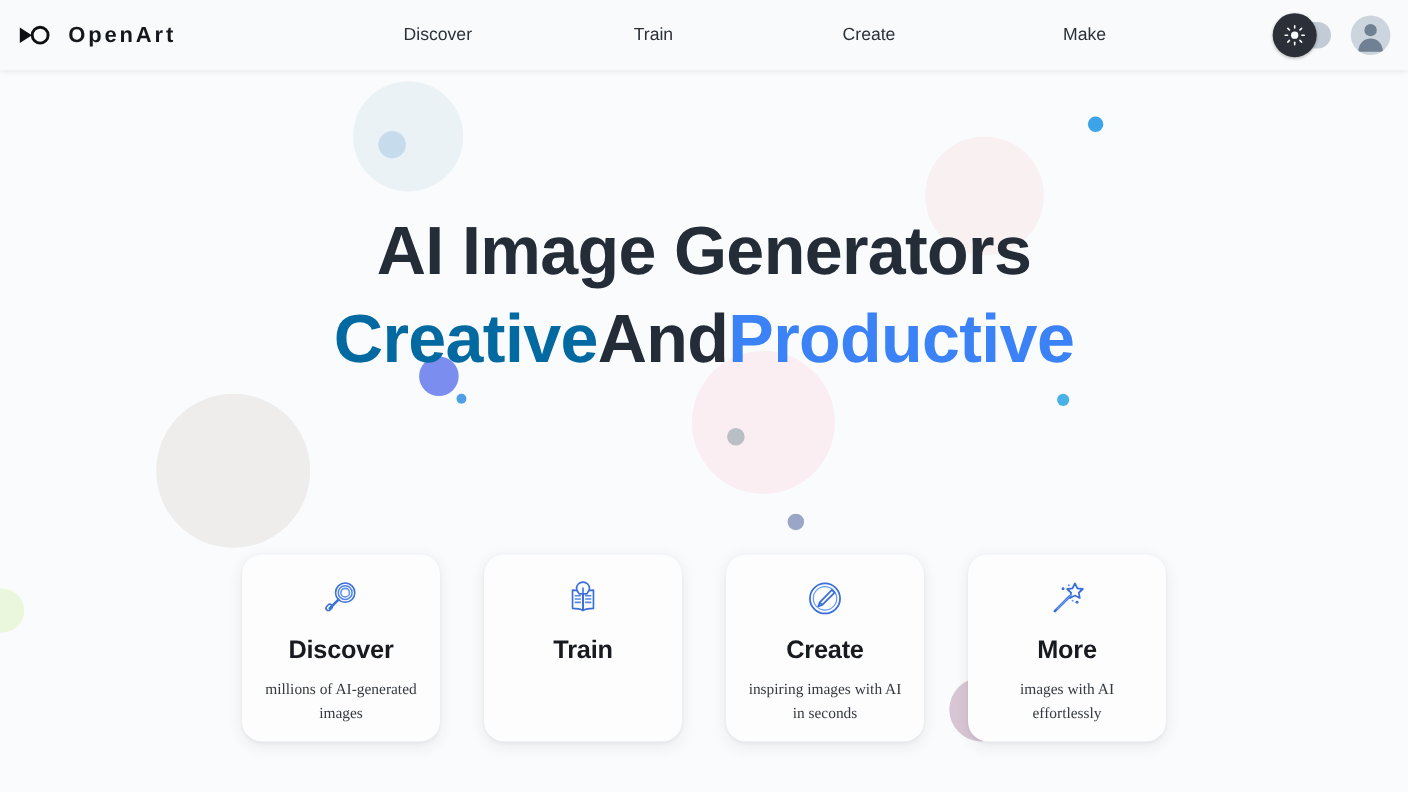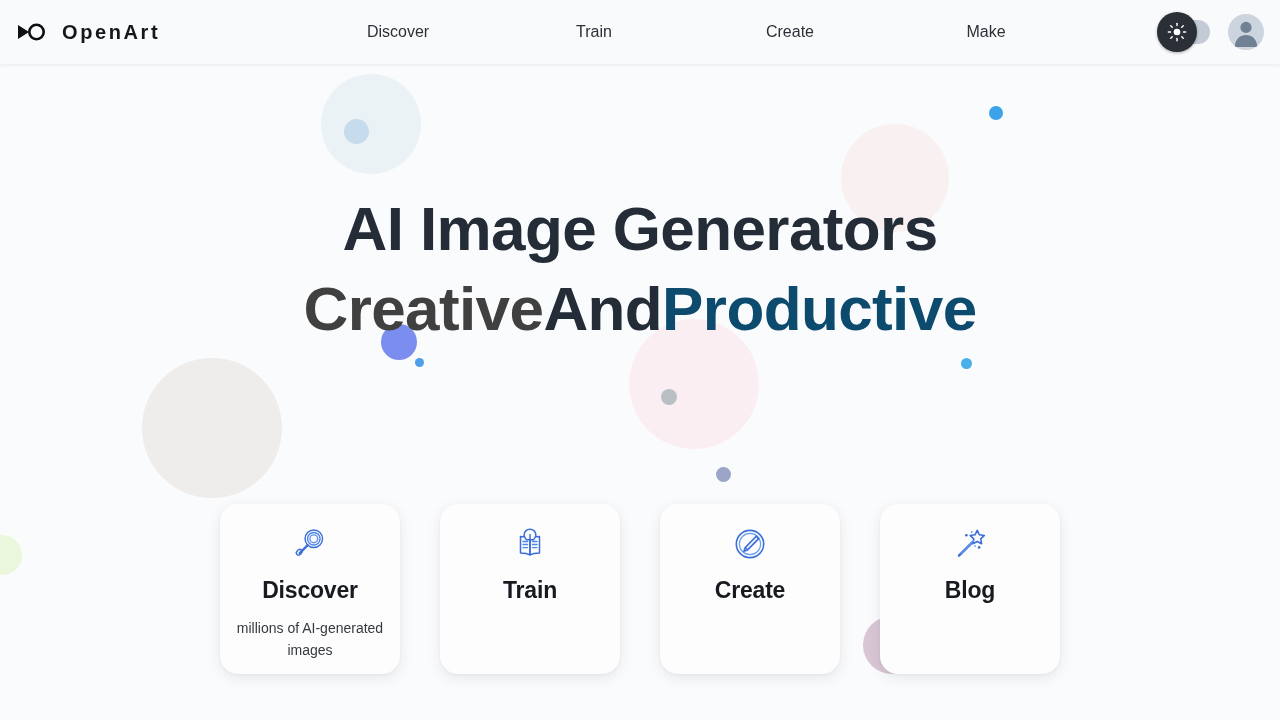--- a/index.html
+++ b/index.html
@@ -85,21 +85,21 @@
     display:flex; flex-direction:column; align-items:center;
     padding-top:19px; cursor:pointer;
   }
   .card-icon { height:42px; display:flex; align-items:center; justify-content:center; }
   .card-title {
     margin-top:12px;
     font-size:23px; font-weight:700; color:#171a1f; letter-spacing:-0.2px;
   }
   .card-desc {
     margin-top:13px; width:150px;
-    font-size:14px; line-height:22px; color:#343a40; text-align:center;
+    font-size:14px; line-height:22px; color:#343a40; text-align:center;font-family:Liberation Serif, serif;
   }
 </style>
 </head>
 <body style="background: rgb(250, 251, 252);">
 
 <div class="page">
 
   <div id="decor-layer">
       <div class="blob" style="left: 321px; top: 74px; width: 100px; height: 100px; background: rgb(234, 242, 245);"></div>
       <div class="blob" style="left: 344px; top: 119px; width: 25px; height: 25px; background: rgb(198, 220, 237);"></div>
@@ -161,21 +161,21 @@
         </svg>
       </div>
     </div>
   </div>
 
   <div class="hero">
 
     <div class="headline" style="color: rgb(36, 44, 55);">
       <div>AI Image Generators</div>
       <div>
-        <span class="accent" style="color: #404040;">Creative</span><span>And</span><span class="accent" style="color: #0c4a6e;">Productive</span>
+        <span class="accent" style="color: #0369a1;">Creative</span><span>And</span><span class="accent" style="color: #3b82f6;">Productive</span>
       </div>
     </div>
 
     <div class="cards">
 
       <div class="card">
         <div class="card-icon">
           <svg width="38" height="38" viewBox="0 0 40 40">
             <g fill="none" stroke="#3a6fd8" stroke-width="1.5">
               <circle cx="24" cy="14.5" r="9.2"></circle>
@@ -215,32 +215,34 @@
       <div class="card">
         <div class="card-icon">
           <svg width="38" height="38" viewBox="0 0 40 40">
             <circle cx="20" cy="20" r="14.4" fill="none" stroke="#3a6fd8" stroke-width="1.7"></circle>
             <circle cx="20" cy="20" r="11.2" fill="none" stroke="#6a9bf0" stroke-width="1.2"></circle>
             <path d="M26.6 11.8 L29.2 14.4 L17.4 26.2 L13.6 27.6 L15 23.8 Z" fill="none" stroke="#3a6fd8" stroke-width="1.7" stroke-linejoin="round"></path>
             <line x1="15" y1="23.8" x2="17.4" y2="26.2" stroke="#3a6fd8" stroke-width="1.4"></line>
           </svg>
         </div>
         <div class="card-title">Create</div>
+        <div class="card-desc">inspiring images with AI in seconds</div>
       </div>
 
       <div class="card">
         <div class="card-icon">
           <svg width="38" height="38" viewBox="0 0 40 40">
             <path d="M27.6 5.6 L29.9 10.3 L35.1 11 L31.3 14.6 L32.2 19.7 L27.6 17.3 L23 19.7 L23.9 14.6 L20.1 11 L25.3 10.3 Z" fill="none" stroke="#3a6fd8" stroke-width="1.7" stroke-linejoin="round"></path>
             <path d="M22.4 18.2 L8.4 32.2" stroke="#3a6fd8" stroke-width="2.6" stroke-linecap="round"></path>
             <path d="M24.4 16.2 L10.4 30.2" stroke="#6a9bf0" stroke-width="1.2" stroke-linecap="round"></path>
             <circle cx="16.2" cy="10.8" r="1.4" fill="#3a6fd8"></circle>
             <circle cx="29.6" cy="23.6" r="1.4" fill="#3a6fd8"></circle>
             <circle cx="21.8" cy="7.4" r="1" fill="#6a9bf0"></circle>
             <circle cx="25.4" cy="22.2" r="1" fill="#6a9bf0"></circle>
           </svg>
         </div>
-        <div class="card-title">Blog</div>
+        <div class="card-title">More</div>
+        <div class="card-desc">images with AI effortlessly</div>
       </div>
 
     </div>
   </div>
 </div>
 
 </body></html>

